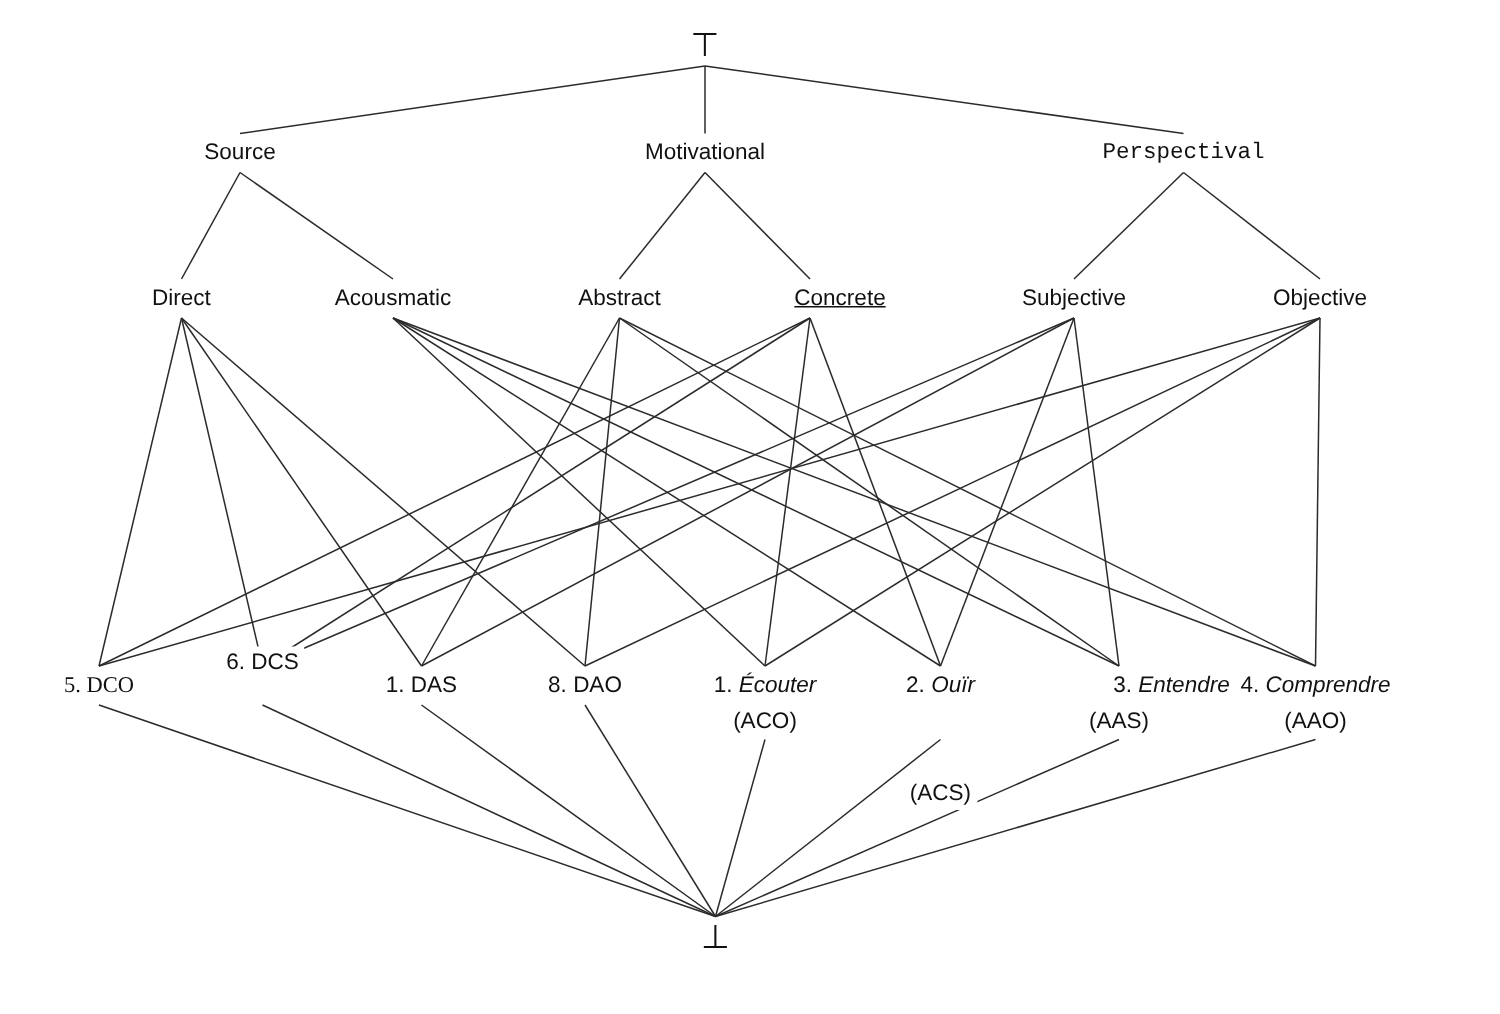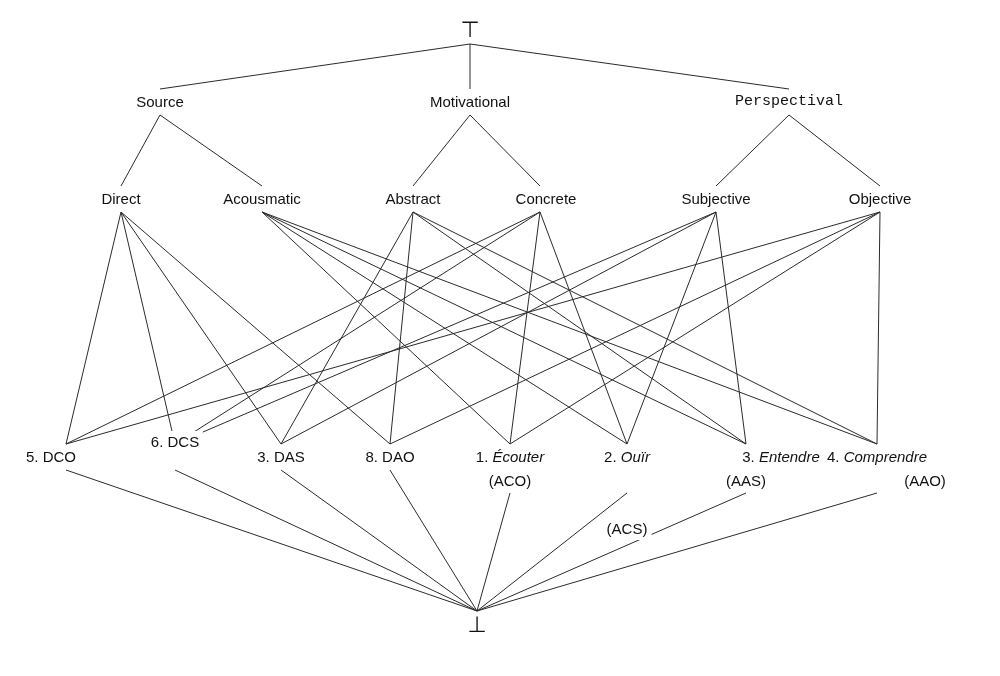--- a/index.html
+++ b/index.html
@@ -91,30 +91,30 @@
       <line x1="877" y1="493" x2="477" y2="611"></line>
     </svg>
   <div id="label-layer">
       <div class="node-label symbol" style="left: 470px; top: 30px;">⊤</div>
       <div class="node-label" style="left: 160px; top: 102px;">Source</div>
       <div class="node-label" style="left: 470px; top: 102px; text-align: right;">Motivational</div>
       <div class="node-label" style="left: 789px; top: 102px; font-family: Liberation Mono, monospace;">Perspectival</div>
       <div class="node-label" style="left: 121px; top: 199px;">Direct</div>
       <div class="node-label" style="left: 262px; top: 199px;">Acousmatic</div>
       <div class="node-label" style="left: 413px; top: 199px;">Abstract</div>
-      <div class="node-label" style="left: 546px; top: 199px;">Concrete</div>
+      <div class="node-label" style="left: 560px; top: 199px; text-decoration: underline;">Concrete</div>
       <div class="node-label" style="left: 716px; top: 199px;">Subjective</div>
       <div class="node-label" style="left: 880px; top: 199px;">Objective</div>
-      <div class="node-label" style="left: 51px; top: 457px;">5. DCO</div>
+      <div class="node-label" style="left: 66px; top: 457px; font-family: Liberation Serif, serif;">5. DCO</div>
       <div class="node-label" style="left: 175px; top: 442px;">6. DCS</div>
-      <div class="node-label" style="left: 281px; top: 457px;">3. DAS</div>
+      <div class="node-label" style="left: 281px; top: 457px;">1. DAS</div>
       <div class="node-label" style="left: 390px; top: 457px;">8. DAO</div>
       <div class="node-label" style="left: 510px; top: 457px;"><span>1. </span><i>Écouter</i></div>
       <div class="node-label" style="left: 510px; top: 481px;">(ACO)</div>
       <div class="node-label" style="left: 627px; top: 457px;"><span>2. </span><i>Ouïr</i></div>
       <div class="node-label" style="left: 627px; top: 481px; margin-top: 48px;">(ACS)</div>
       <div class="node-label" style="left: 746px; top: 457px; margin-left: 35px;"><span>3. </span><i>Entendre</i></div>
       <div class="node-label" style="left: 746px; top: 481px;">(AAS)</div>
       <div class="node-label" style="left: 877px; top: 457px;"><span>4. </span><i>Comprendre</i></div>
-      <div class="node-label" style="left: 877px; top: 481px; margin-left: 48px;">(AAO)</div>
+      <div class="node-label" style="left: 877px; top: 481px;">(AAO)</div>
       <div class="node-label symbol" style="left: 477px; top: 625px;">⊥</div>
     </div>
 </div>
 
 </body></html>

